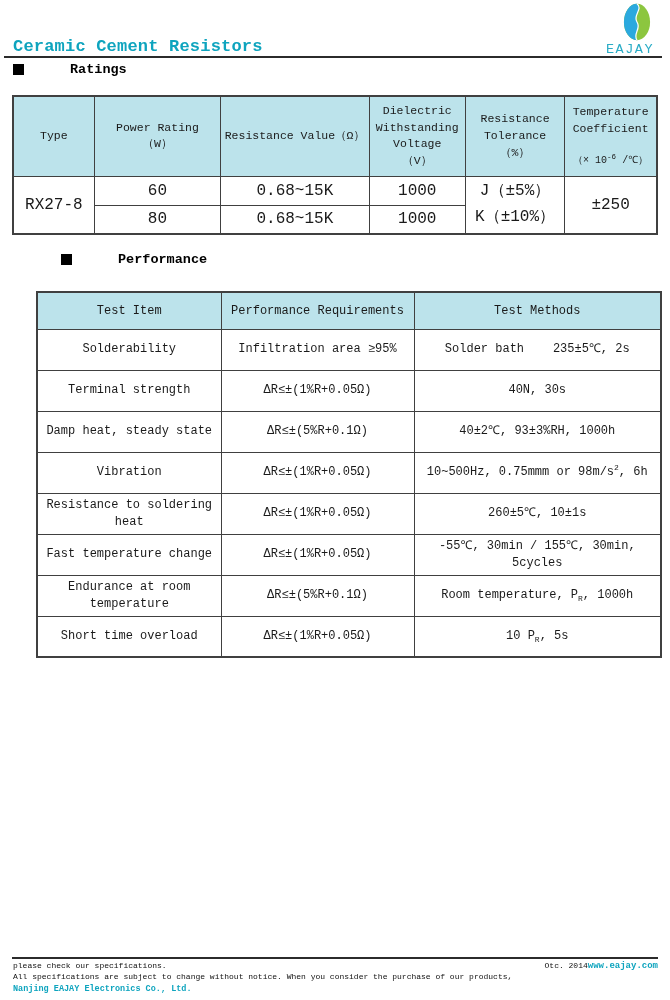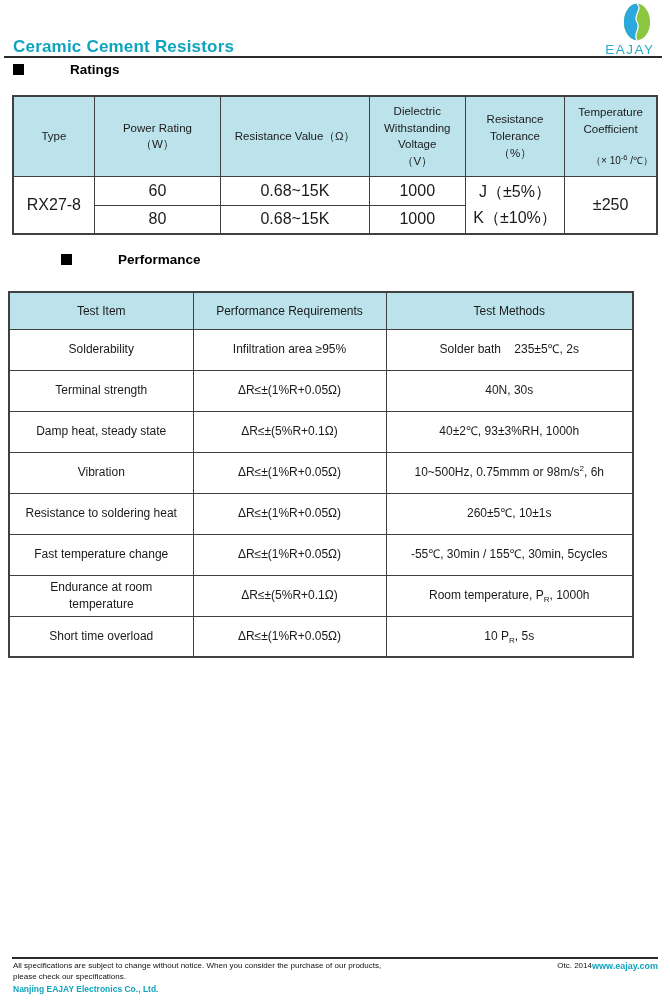--- a/index.html
+++ b/index.html
@@ -1,20 +1,20 @@
 <!DOCTYPE html>
 <html><head>
 <meta charset="utf-8">
 <style>
   * { margin:0; padding:0; box-sizing:border-box; }
   html,body { background:#ffffff; }
   body { font-family:"Liberation Sans", sans-serif; color:#1a1a1a; }
   .page {
     position:relative; width:670px; height:1000px; background:#ffffff;
-    overflow:hidden; margin:0 auto;
+    overflow:hidden; margin:0 auto;font-family:Liberation Mono, monospace;
   }
 
   
   .page-title {
     position:absolute; left:13px; top:37px;
     font-size:17px; font-weight:bold; color:#0EA4BE; letter-spacing:0.2px;
   }
   .logo {
     position:absolute; right:9px; top:3px; width:62px;
     display:flex; flex-direction:column; align-items:center;
@@ -49,27 +49,27 @@
   sup { font-size:8px; vertical-align:super; line-height:0; }
   sub { font-size:8px; vertical-align:sub; line-height:0; }
 
   
   .ratings-table {
     position:absolute; left:12px; top:95px; width:646px;
     border:2px solid #404040; font-size:12px;
   }
   .ratings-table th { font-size:11.5px; height:80px; line-height:1.45; }
   .ratings-table td { height:29px; font-size:16px; }
-  .ratings-table .units-line { display:block; font-size:10px; margin-top:17px;text-align:right; }
+  .ratings-table .units-line { display:block; font-size:10px; margin-top:17px; }
   .ratings-table .units-line sup { font-size:7.5px; }
   .tolerance-cell { line-height:1.6; }
 
   
   .performance-table {
-    position:absolute; left:8px; top:291px; width:624px;
+    position:absolute; left:36px; top:291px; width:624px;
     border:2px solid #404040; font-size:12px;
   }
   .performance-table th { font-size:12px; height:37px; }
   .performance-table td { height:41px; line-height:1.35; }
 
   
   .footer-rule {
     position:absolute; left:12px; right:12px; top:957px; height:2px; background:#2b2b2b;
   }
   .footer {
@@ -213,22 +213,22 @@
         <td class="pre">Short time overload</td>
         <td>ΔR≤±(1%R+0.05Ω)</td>
         <td><span>10 P</span><sup></sup><sub>R</sub><span>, 5s</span></td>
       </tr>
     </tbody>
   </table>
 
   <div class="footer-rule"></div>
   <div class="footer">
     <div class="footer-left">
+      <div>please check our specifications.</div>
       <div>All specifications are subject to change without notice. When you consider the purchase of our products,</div>
-      <div>please check our specifications.</div>
       <div class="footer-company">Nanjing EAJAY Electronics Co., Ltd.</div>
     </div>
     <div class="footer-right">
       <div>Otc. 2014</div>
       <div class="footer-site">www.eajay.com</div>
     </div>
   </div>
 
 </div>
 

